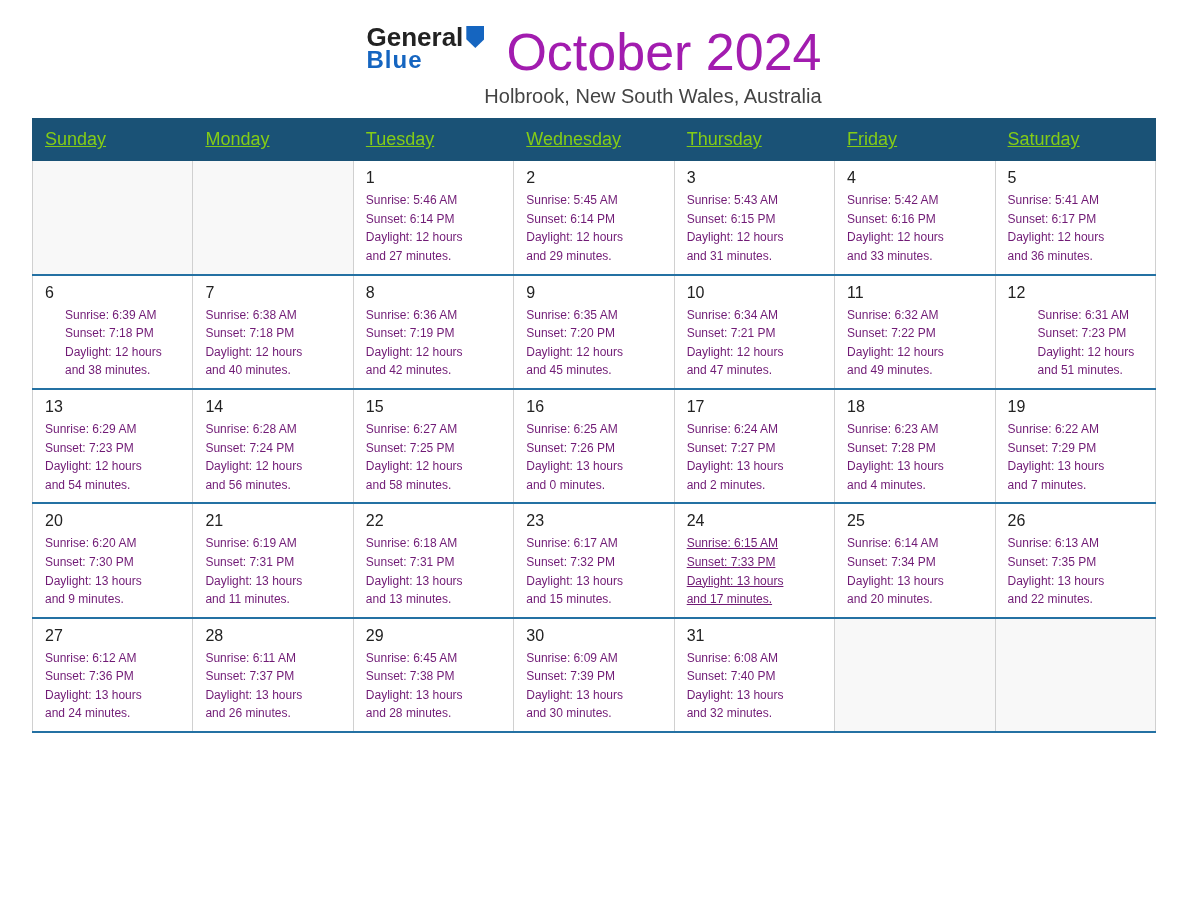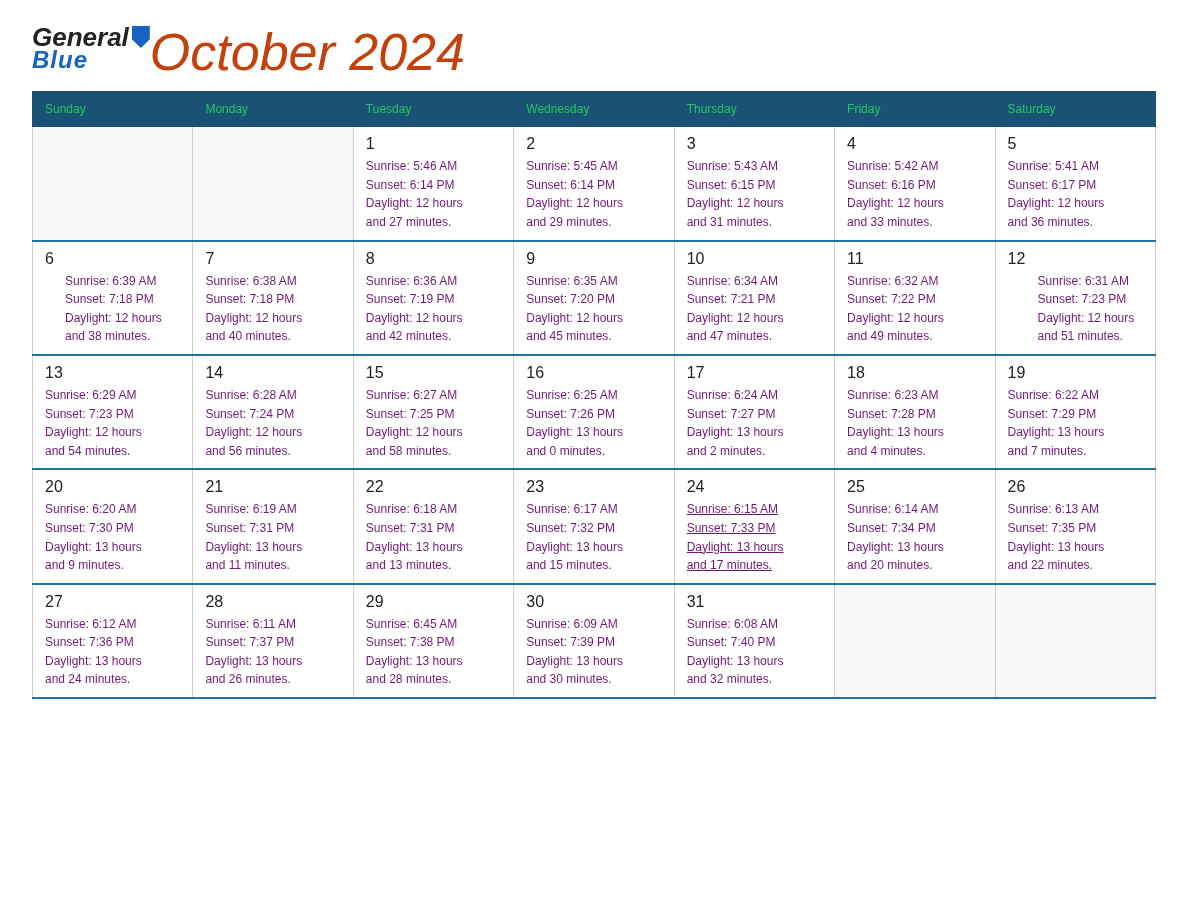--- a/index.html
+++ b/index.html
@@ -6,24 +6,23 @@
     body {
       font-family: Arial, Helvetica, sans-serif;
       background: #fff;
       color: #222;
       width: 1188px;
       min-height: 918px;
       padding: 24px 32px 32px 32px;
     }
     .header-row {
       display: flex;
-      justify-content: flex-start;
+      justify-content: center;
       align-items: flex-start;
       margin-bottom: 8px;
-      font-style: italic;
     }
     .logo {
       display: flex;
       flex-direction: column;
       align-items: flex-start;
     }
     .logo-text {
       font-size: 26px;
       font-weight: bold;
       color: #222;
@@ -35,41 +34,42 @@
       font-weight: bold;
       margin-top: -4px;
       letter-spacing: 1px;
     }
     .title-area {
       text-align: right;
     }
     .main-title {
       font-size: 52px;
       font-weight: normal;
-      color: #c2410c;
+      color: #a21caf;
       line-height: 1.1;
     }
     .subtitle {
       font-size: 20px;
       color: #444;
       margin-top: 4px;
     }
     table {
       width: 100%;
       border-collapse: collapse;
       margin-top: 10px;
     }
     thead tr th {
       background: #1a5276;
-      color: #22c55e;
-      font-size: 12px;
+      color: #84cc16;
+      font-size: 18px;
       font-weight: normal;
       padding: 10px 12px;
       text-align: left;
       border: 1px solid #1a5276;
+      text-decoration: underline;
     }
     tbody tr {
       border-bottom: 2px solid #2471a3;
     }
     tbody tr td {
       padding: 8px 12px;
       vertical-align: top;
       font-size: 13.5px;
       border-right: 1px solid #d0d0d0;
       border-left: 1px solid #d0d0d0;
@@ -115,20 +115,21 @@
 <div class="header-row">
   <div class="logo">
     <div class="logo-icon">
       <span class="logo-text">General</span>
       <span class="logo-flag"></span>
     </div>
     <div class="logo-blue-line">Blue</div>
   </div>
   <div class="title-area">
     <div class="main-title">October 2024</div>
+    <div class="subtitle">Holbrook, New South Wales, Australia</div>
   </div>
 </div>
 
 <table>
   <thead>
     <tr>
     <th>Sunday</th>
         <th>Monday</th>
         <th>Tuesday</th>
         <th>Wednesday</th>

